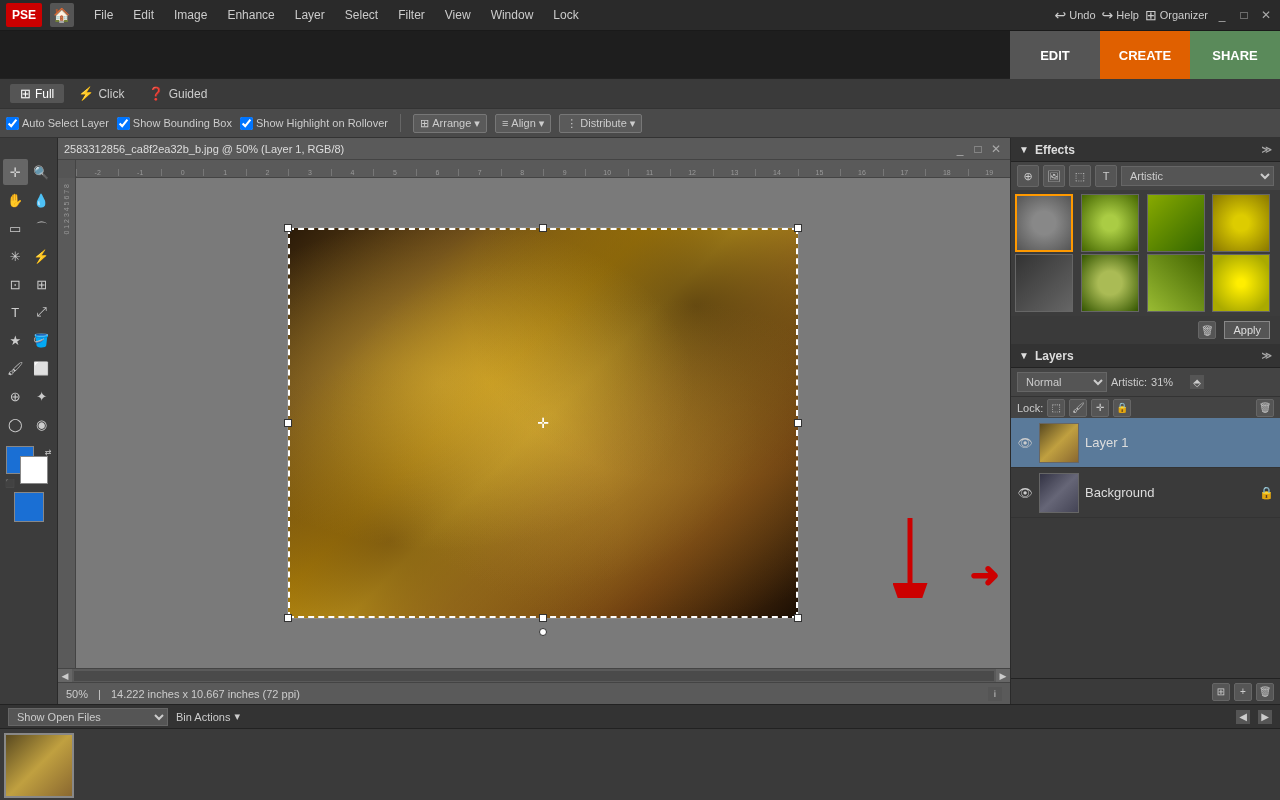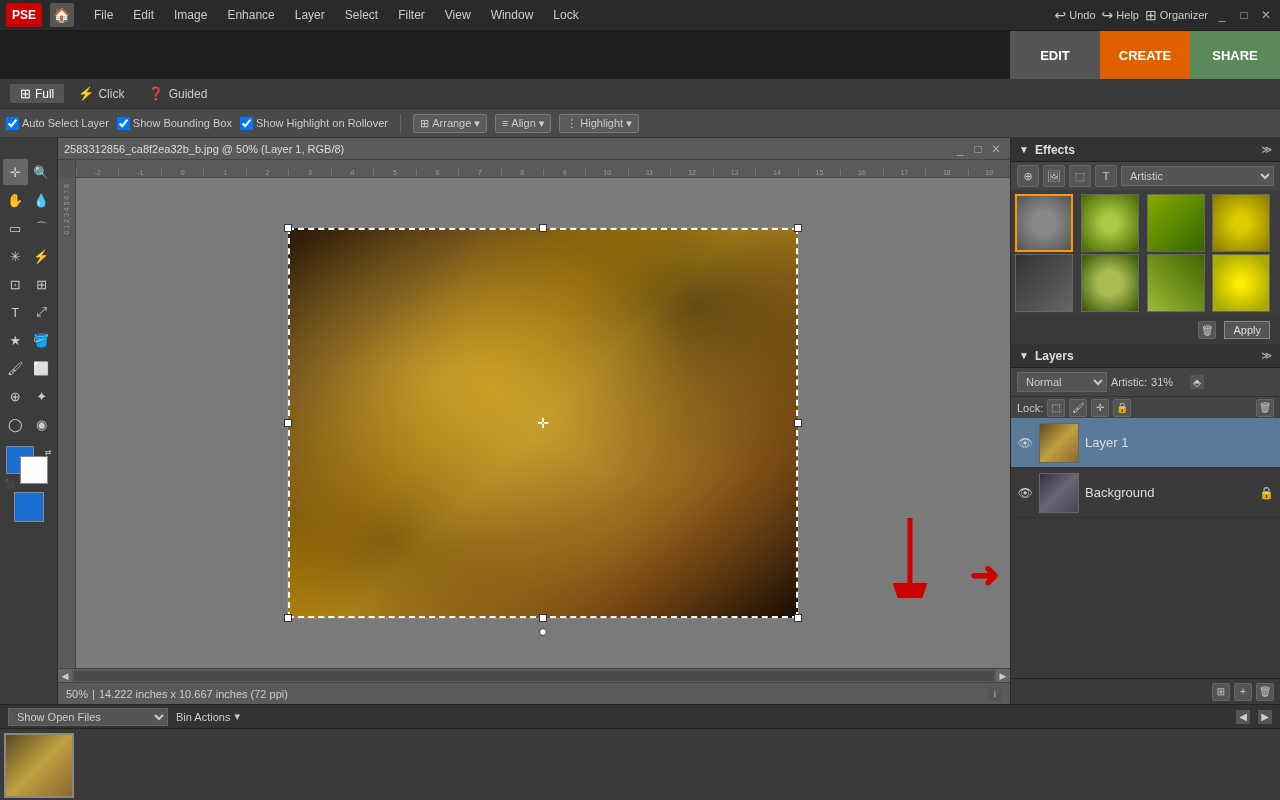--- a/index.html
+++ b/index.html
@@ -58,21 +58,21 @@
     .th-tl { top: -4px; left: -4px; }
     .th-tm { top: -4px; left: calc(50% - 4px); }
     .th-tr { top: -4px; right: -4px; }
     .th-ml { top: calc(50% - 4px); left: -4px; }
     .th-mr { top: calc(50% - 4px); right: -4px; }
     .th-bl { bottom: -4px; left: -4px; }
     .th-bm { bottom: -4px; left: calc(50% - 4px); }
     .th-br { bottom: -4px; right: -4px; }
     .center-cross { position: absolute; top: 50%; left: 50%; transform: translate(-50%, -50%); color: white; font-size: 14px; }
     .rotate-handle { position: absolute; bottom: -18px; left: calc(50% - 4px); width: 8px; height: 8px; background: white; border: 1px solid #333; border-radius: 50%; }
-    #canvas-status { height: 22px; background: #5a5a5a; display: flex; align-items: center; padding: 0 8px; font-size: 11px; color: #ccc; border-top: 1px solid #444; gap: 4px; }
+    #canvas-status { height: 22px; background: #5a5a5a; display: flex; align-items: center; padding: 0 8px; font-size: 11px; color: #ccc; border-top: 1px solid #444; gap: 10px; }
 
     
     #callout-1 { position: absolute; bottom: 80px; left: 50%; transform: translateX(-50%); background: rgba(0,0,0,0.8); color: white; padding: 8px 16px; font-size: 15px; font-weight: bold; border-radius: 4px; white-space: nowrap; }
     #callout-2 { position: absolute; top: 160px; right: 20px; background: rgba(0,0,0,0.85); color: white; padding: 14px 18px; font-size: 16px; font-weight: bold; border-radius: 4px; width: 260px; text-align: center; line-height: 1.5; }
 
     
     #right-panel { width: 270px; background: #3c3c3c; border-left: 1px solid #2a2a2a; display: flex; flex-direction: column; }
     #effects-section { flex: 0 0 auto; }
     .section-header { background: #333; height: 24px; display: flex; align-items: center; padding: 0 8px; font-size: 12px; font-weight: bold; color: #ddd; border-bottom: 1px solid #222; cursor: pointer; }
     .section-header .arrow { margin-right: 6px; font-size: 10px; }
@@ -200,21 +200,21 @@
     <span>Arrange</span>
     <span>▾</span>
   </div>
   <div class="tool-opt-btn">
     <span>≡</span>
     <span>Align</span>
     <span>▾</span>
   </div>
   <div class="tool-opt-btn">
     <span>⋮</span>
-    <span>Highlight</span>
+    <span>Distribute</span>
     <span>▾</span>
   </div>
 </div>
 
 <div id="main-layout" style="height: 566px; display:flex;">
 
   <div id="tools-panel">
 
     <div style="height:18px;"></div>
     <div class="tool-row">

